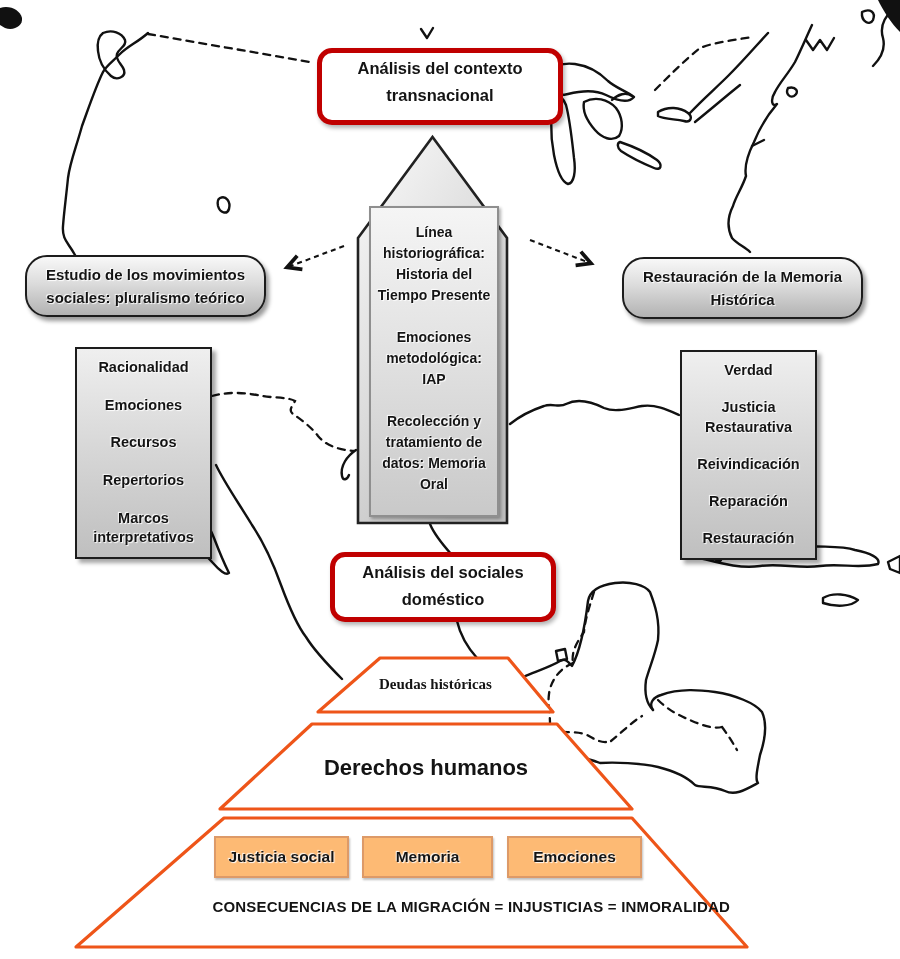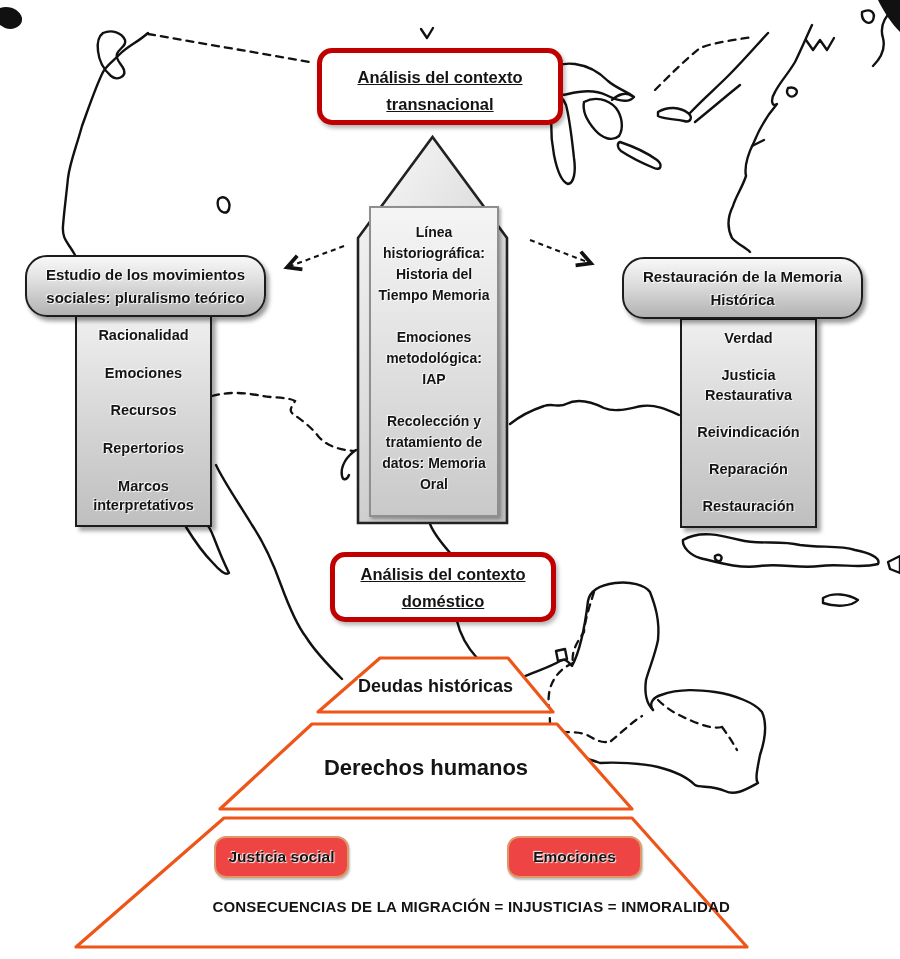--- a/index.html
+++ b/index.html
@@ -5,57 +5,57 @@
   html,body{margin:0;padding:0;background:#fff;}
   .canvas{
     position:relative;width:900px;height:959px;background:#fff;overflow:hidden;
     font-family:"Liberation Sans",sans-serif;color:#111;
   }
   svg.layer{position:absolute;left:0;top:0;width:900px;height:959px;z-index:1;}
   .halo{text-shadow:1px 1px 1px rgba(255,255,255,.95),-1px -1px 1px rgba(255,255,255,.95);}
   
   .redbox{
     position:absolute;z-index:10;background:#fff;border:5px solid #C00000;border-radius:15px;
-    display:flex;align-items:flex-end;justify-content:center;text-align:center;
+    display:flex;align-items:flex-start;justify-content:center;text-align:center;
     font-weight:700;font-size:16.5px;line-height:1.65;color:#141414;
-    box-shadow:2px 3px 4px rgba(0,0,0,.30);padding:2px 8px;box-sizing:border-box;text-decoration:underline;
+    box-shadow:2px 3px 4px rgba(0,0,0,.30);padding:2px 8px;box-sizing:border-box;
   }
   
   .grayhdr{
     position:absolute;z-index:11;border:2.5px solid #1c1c1c;border-radius:22px;
     background:linear-gradient(to bottom,#f8f8f8 0%,#dcdcdc 45%,#b2b2b2 100%);
     display:flex;align-items:center;justify-content:center;text-align:center;
     font-weight:700;font-size:15px;line-height:1.55;color:#141414;
     box-shadow:3px 4px 4px rgba(0,0,0,.40);padding:2px 6px;box-sizing:border-box;
   }
   
   .graycol{
     position:absolute;z-index:9;border:2.5px solid #1c1c1c;
     background:linear-gradient(to bottom,#efefef 0%,#d6d6d6 50%,#bfbfbf 100%);
     display:flex;flex-direction:column;justify-content:space-between;
     text-align:center;font-weight:700;font-size:14.5px;line-height:1.35;color:#141414;
-    box-shadow:4px 4px 4px rgba(0,0,0,.35);padding:9px 2px;box-sizing:border-box;
+    box-shadow:4px 4px 4px rgba(0,0,0,.35);padding:9px 2px;box-sizing:border-box;margin-top:32px;
   }
   
   .arrowpanel{
     position:absolute;z-index:8;left:369px;top:206px;width:130px;height:311px;
     border:2px solid #8f8f8f;background:linear-gradient(to bottom,#f5f5f5 0%,#dedede 55%,#c9c9c9 100%);
     box-shadow:2px 2px 3px rgba(0,0,0,.30);
     display:flex;flex-direction:column;justify-content:flex-start;align-items:center;
     text-align:center;font-weight:700;font-size:14px;line-height:1.5;color:#141414;
     padding:14px 4px;box-sizing:border-box;
   }
   .arrowpanel p{margin:0 0 21px 0;}
   
   .bandtext{
     position:absolute;z-index:6;text-align:center;font-weight:700;color:#141414;
   }
   
   .chip{
-    position:absolute;z-index:7;background:#ef4444;border:2px solid #dd9a68;border-radius:12px;
+    position:absolute;z-index:7;background:#fdba74;border:2px solid #dd9a68;border-radius:0;
     display:flex;align-items:center;justify-content:center;
     font-weight:700;font-size:15.5px;color:#141414;box-sizing:border-box;
     box-shadow:1px 2px 2px rgba(0,0,0,.25);
   }
 </style>
 </head>
 <body>
 
 <div class="canvas">
 
@@ -132,21 +132,21 @@
       <polygon points="312,724 557,724 632,809 220,809"></polygon>
       <polygon points="224,818 632,818 747,947 76,947"></polygon>
     </g>
   </svg>
 
   <div class="redbox halo" style="left:317px;top:48px;width:246px;height:77px;">
     <span>Análisis del contexto transnacional</span>
   </div>
 
   <div class="arrowpanel halo">
-    <p>Línea historiográfica: Historia del Tiempo Memoria</p>
+    <p>Línea historiográfica: Historia del Tiempo Presente</p>
     <p>Emociones metodológica: IAP</p>
     <p>Recolección y tratamiento de datos: Memoria Oral</p>
   </div>
 
   <div class="grayhdr halo" style="left:25px;top:255px;width:241px;height:62px;">
     <span>Estudio de los movimientos sociales: pluralismo teórico</span>
   </div>
   <div class="graycol halo" style="left:75px;top:315px;width:137px;height:212px;">
     <div>Racionalidad</div>
     <div>Emociones</div>
@@ -160,27 +160,30 @@
   </div>
   <div class="graycol halo" style="left:680px;top:318px;width:137px;height:210px;">
     <div>Verdad</div>
     <div>Justicia Restaurativa</div>
     <div>Reivindicación</div>
     <div>Reparación</div>
     <div>Restauración</div>
   </div>
 
   <div class="redbox halo" style="left:330px;top:552px;width:226px;height:70px;">
-    <span>Análisis del contexto doméstico</span>
+    <span>Análisis del sociales doméstico</span>
   </div>
 
-  <div class="bandtext halo" style="left:318px;top:676px;width:235px;font-size:18px;">Deudas históricas</div>
+  <div class="bandtext halo" style="left:318px;top:676px;width:235px;font-size:15px;font-family:Liberation Serif, serif;">Deudas históricas</div>
   <div class="bandtext halo" style="left:220px;top:755px;width:412px;font-size:22px;">Derechos humanos</div>
   <div class="bandtext" style="left:110px;top:898px;width:620px;font-size:15px;letter-spacing:.2px;text-align:right;">CONSECUENCIAS DE LA MIGRACIÓN = INJUSTICIAS = INMORALIDAD</div>
 
   <div class="chip halo" style="left:214px;top:836px;width:135px;height:42px;">
     <span>Justicia social</span>
+  </div>
+  <div class="chip halo" style="left:362px;top:836px;width:131px;height:42px;">
+    <span>Memoria</span>
   </div>
   <div class="chip halo" style="left:507px;top:836px;width:135px;height:42px;">
     <span>Emociones</span>
   </div>
 
 </div>
 
 </body></html>

